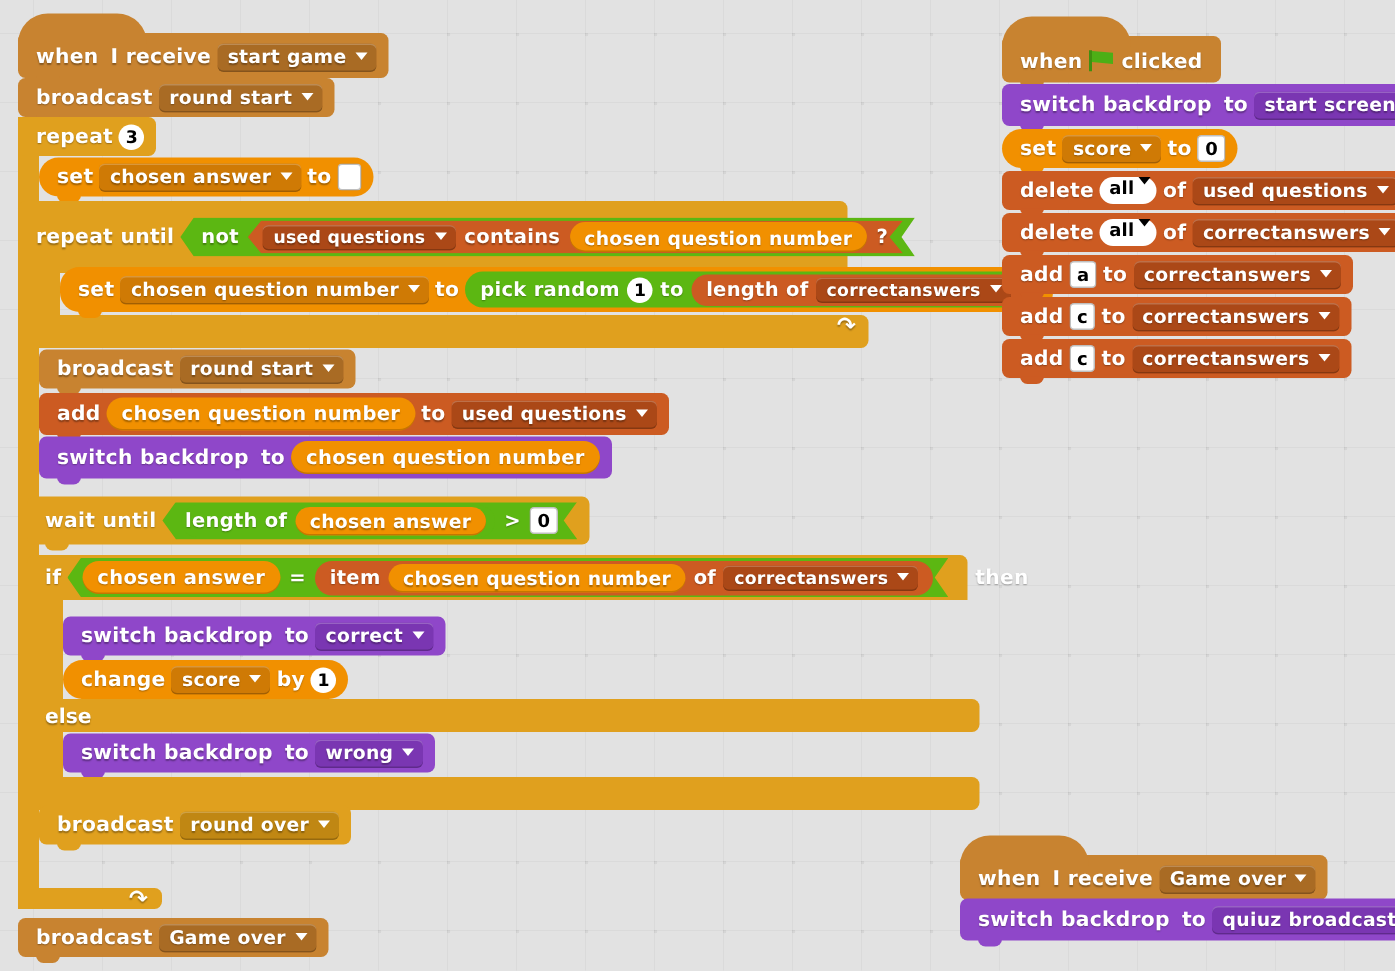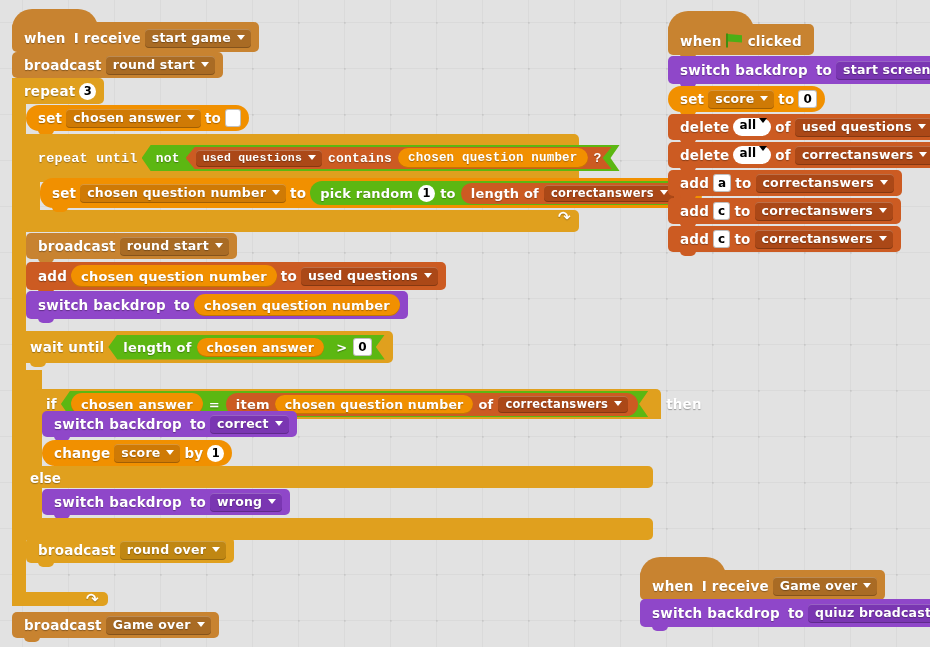--- a/index.html
+++ b/index.html
@@ -168,21 +168,21 @@
     <span class="lbl">set</span>
     <span class="ddown dd-data">
       <span>chosen answer</span>
       <i class="arrow"></i>
     </span>
     <span class="lbl">to</span>
     <span class="wfield" style="min-width:16px;"></span>
   </div>
 
   <div class="cspine" style="left:26px; top:134px; width:14px; height:98px;"></div>
-  <div class="blk c-control" style="left:26px; top:134px; height:48px; width:553px; border-radius:5px 5px 0 0;font-family:Liberation Mono, monospace;">
+  <div class="blk c-control" style="left:12px; top:134px; height:48px; width:553px; border-radius:5px 5px 0 0;">
     <span class="lbl">repeat  until</span>
     <span class="bool bool-op" style="height:26px; padding-left:14px; padding-right:8px;">
       <span>not</span>
       <span class="bool bool-list" style="height:22px; padding:0 10px;">
         <span class="ddown dd-list" style="height:17px; font-size:11.5px;">
           <span>used questions</span>
           <i class="arrow"></i>
         </span>
         <span>contains</span>
         <span class="rep rep-data" style="height:20px; font-size:12.5px;">
@@ -252,21 +252,21 @@
         <span class="rep rep-data" style="height:19px; font-size:12.5px;">
           <span>chosen answer</span>
         </span>
       </span>
       <span>&gt;</span>
       <span class="wfield">0</span>
     </span>
   </div>
 
   <div class="cspine" style="left:26px; top:370px; width:16px; height:170px;"></div>
-  <div class="blk c-control" style="left:34px; top:370px; height:30px; width:627px; border-radius:5px 5px 0 0;margin-top:19px;">
+  <div class="blk c-control" style="left:18px; top:370px; height:30px; width:627px; border-radius:5px 5px 0 0;">
     <span class="lbl">if</span>
     <span class="bool bool-op" style="height:26px; padding:0 10px;">
       <span class="rep rep-data">
         <span>chosen answer</span>
       </span>
       <span>=</span>
       <span class="rep rep-list" style="height:23px;">
         <span>item</span>
         <span class="rep rep-data" style="height:19px; font-size:12.5px;">
           <span>chosen question number</span>

